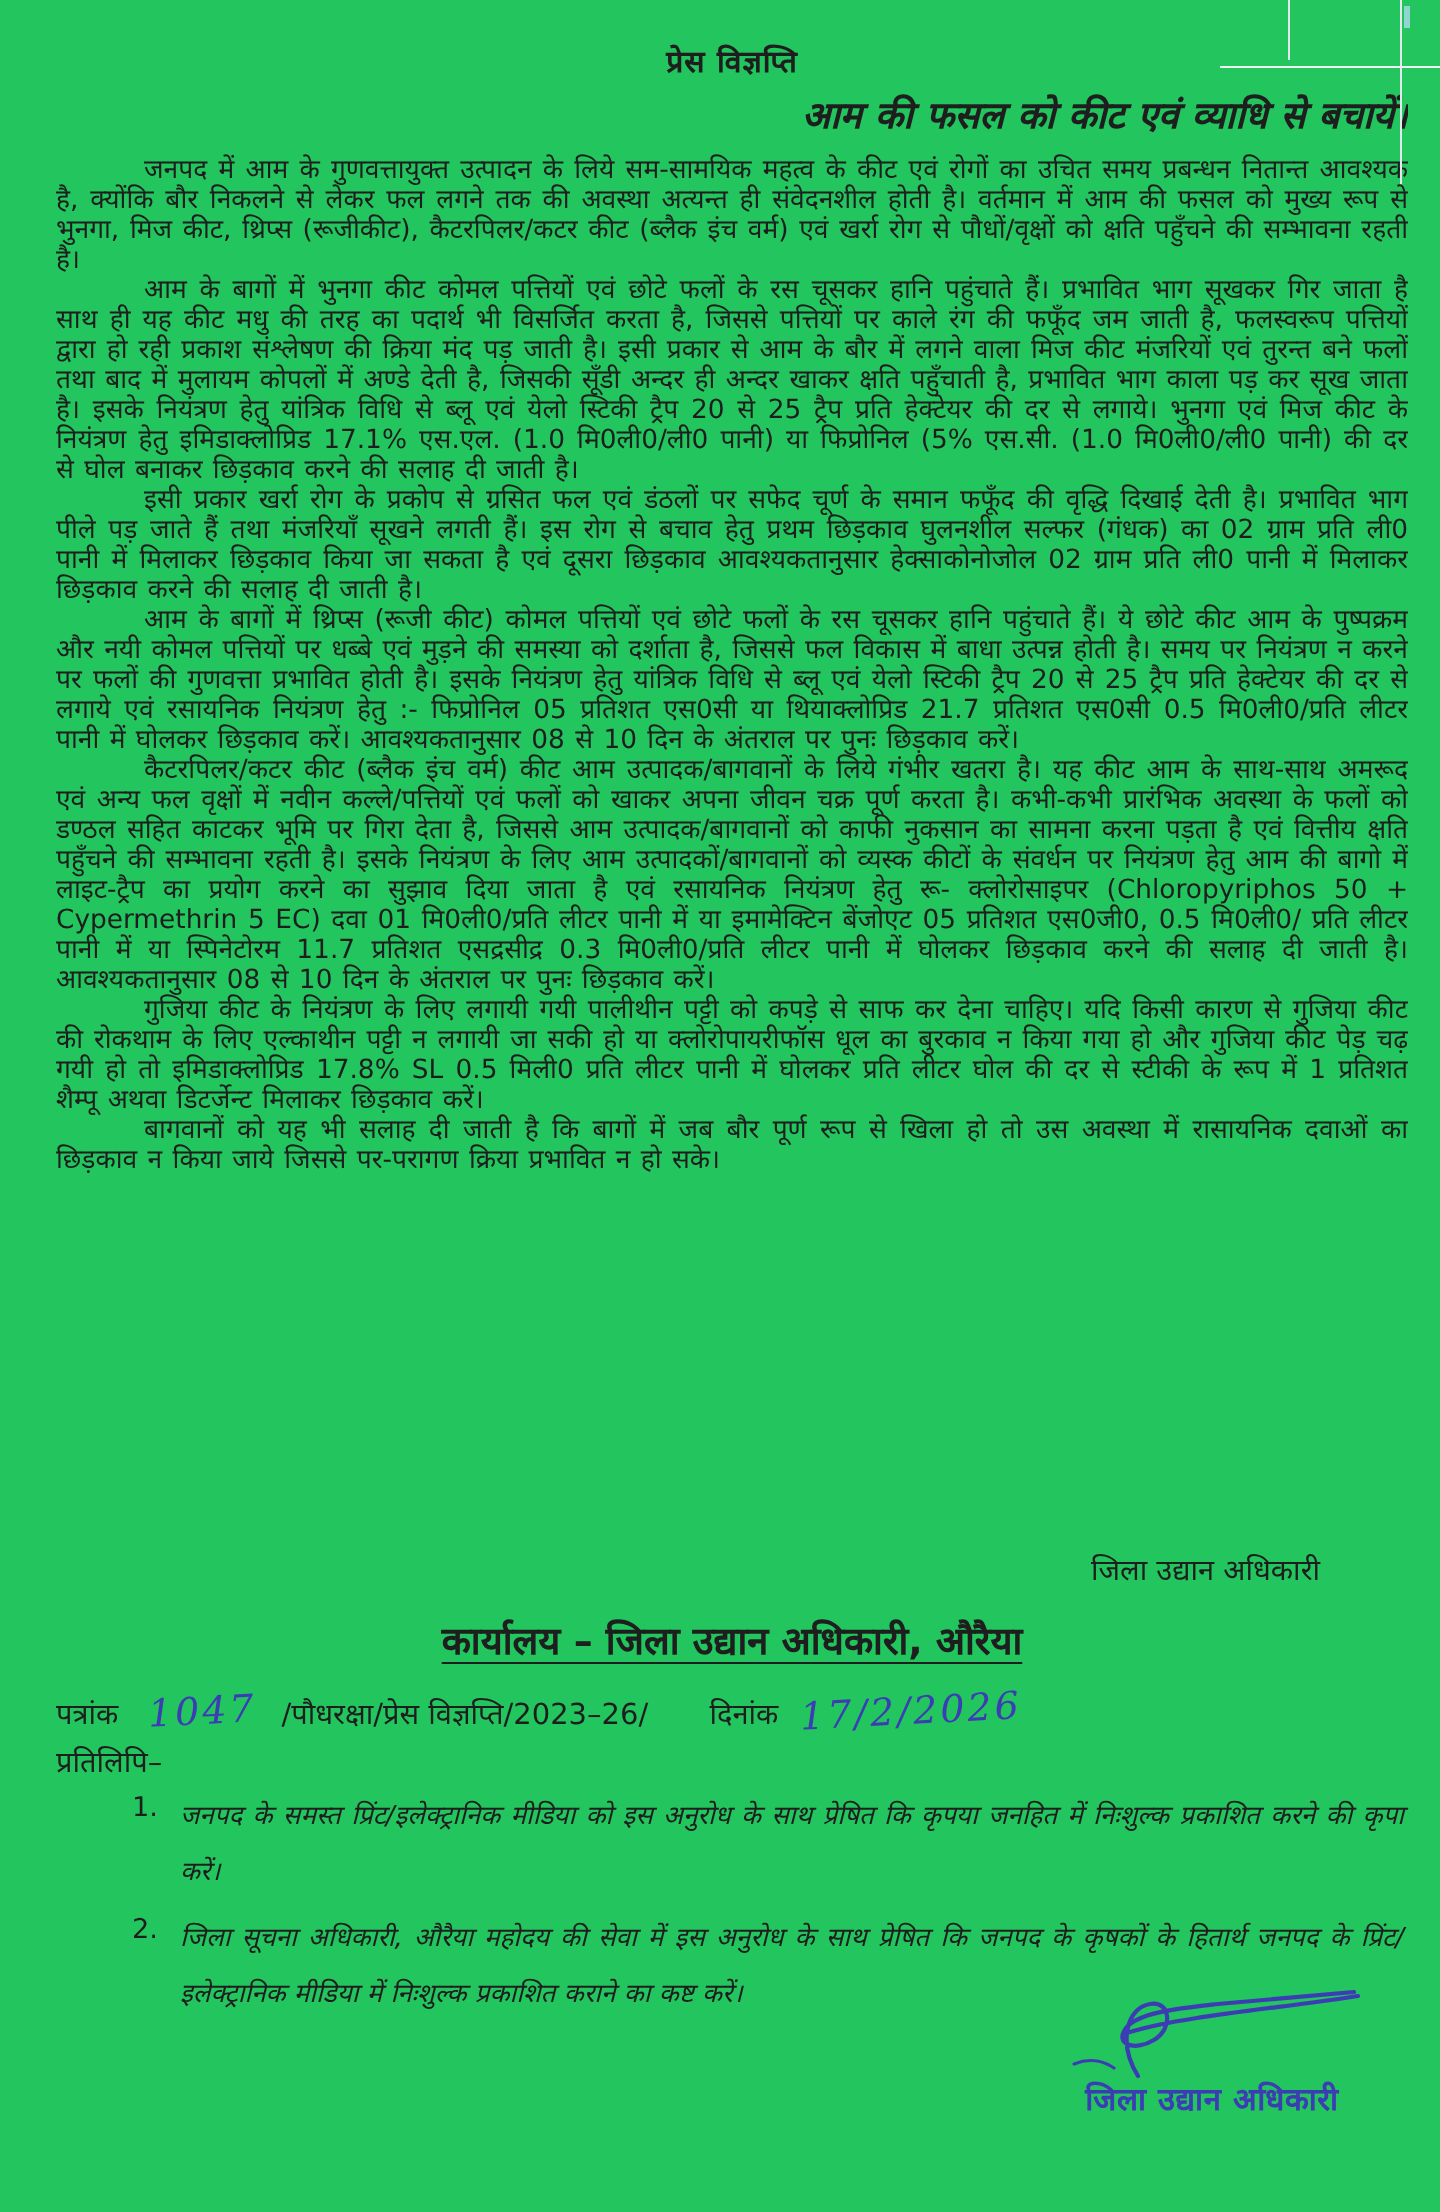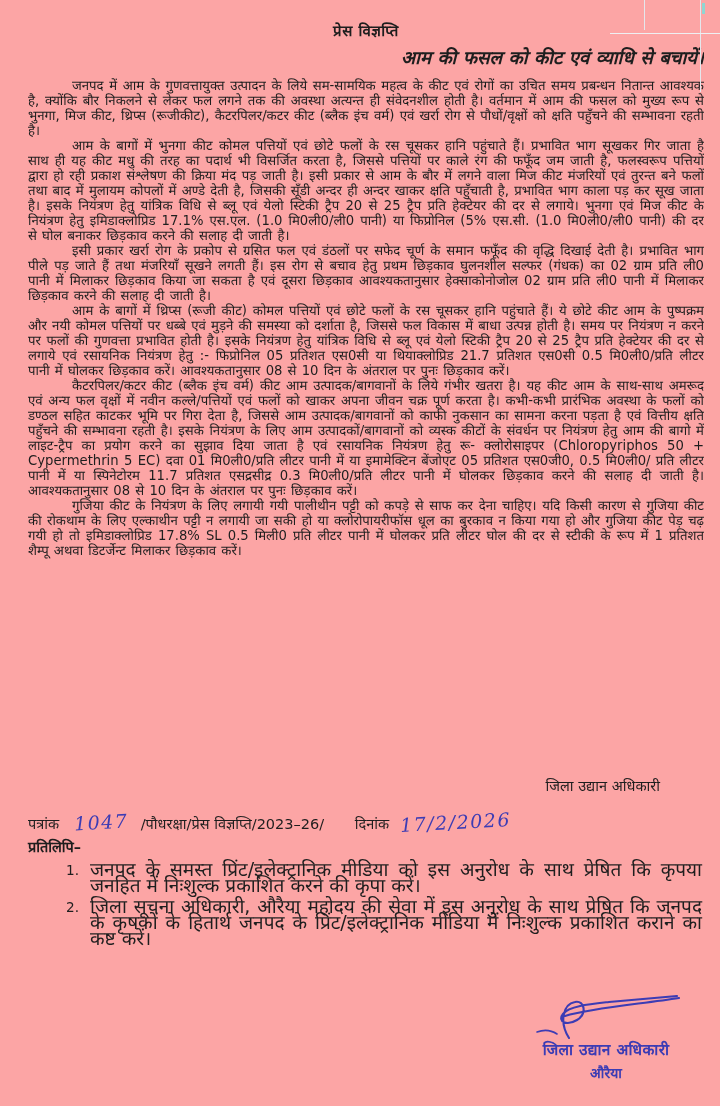--- a/index.html
+++ b/index.html
@@ -6,21 +6,21 @@
   body{
     width:720px;height:1106px;
     background:#ffffff;
     font-family:"DejaVu Sans", sans-serif;
     color:#1e1e1e;
     -webkit-font-smoothing:antialiased;
   }
   .page{
     position:relative;
     width:720px;height:1106px;
-    background:#fca5a5;
+    background:#22c55e;
     overflow:hidden;
   }
   
   .artifact{position:absolute;background:#e4e7ec;}
   .artifact.v1{left:644px;top:0;width:1px;height:30px;}
   .artifact.v2{left:700px;top:0;width:1px;height:92px;}
   .artifact.h1{left:610px;top:33px;width:110px;height:1px;background:#eef0f3;}
   .artifact.tick{left:702px;top:3px;width:3px;height:11px;background:#8fd6d2;}
 
   .content{padding:20px 16px 0 28px;}
@@ -81,38 +81,39 @@
     font-family:"DejaVu Serif", serif;
     font-size:19px;
     display:inline-block;
     transform:rotate(-3deg);
     letter-spacing:1.5px;
   }
   .hand.refno{margin:0 8px 0 10px;}
   .hand.date{margin-left:6px;}
   .ref-line .datelabel{margin-left:26px;text-align:center;}
 
-  .copies-label{font-size:14.5px;margin-top:3px;font-weight:bold;}
+  .copies-label{font-size:14.5px;margin-top:3px;}
   .copy-item{
     display:flex;
     margin-top:5px;
   }
   .copy-num{
     width:24px;
     margin-left:38px;
     flex:none;
     font-size:13.6px;
     line-height:19.6px;
   }
   .copy-text{
     flex:1;
     text-align:justify;
-    font-size:19px;
-    line-height:16px;
+    font-size:13px;
+    line-height:28px;
     padding-right:2px;
+    font-style:italic;
   }
 
   .footer-sign{
     position:absolute;
     right:24px;
     top:992px;
     width:180px;
     text-align:center;
     color:#3c3cb4;
   }
@@ -135,26 +136,30 @@
     <div class="press-body">
       <div class="doc-title">प्रेस विज्ञप्ति</div>
       <div class="doc-heading">आम की फसल को कीट एवं व्याधि से बचायें।</div>
 
       <p>जनपद में आम के गुणवत्तायुक्त उत्पादन के लिये सम-सामयिक महत्व के कीट एवं रोगों का उचित समय प्रबन्धन नितान्त आवश्यक है, क्योंकि बौर निकलने से लेकर फल लगने तक की अवस्था अत्यन्त ही संवेदनशील होती है। वर्तमान में आम की फसल को मुख्य रूप से भुनगा, मिज कीट, थ्रिप्स (रूजीकीट), कैटरपिलर/कटर कीट (ब्लैक इंच वर्म) एवं खर्रा रोग से पौधों/वृक्षों को क्षति पहुँचने की सम्भावना रहती है।</p>
       <p>आम के बागों में भुनगा कीट कोमल पत्तियों एवं छोटे फलों के रस चूसकर हानि पहुंचाते हैं। प्रभावित भाग सूखकर गिर जाता है साथ ही यह कीट मधु की तरह का पदार्थ भी विसर्जित करता है, जिससे पत्तियों पर काले रंग की फफूँद जम जाती है, फलस्वरूप पत्तियों द्वारा हो रही प्रकाश संश्लेषण की क्रिया मंद पड़ जाती है। इसी प्रकार से आम के बौर में लगने वाला मिज कीट मंजरियों एवं तुरन्त बने फलों तथा बाद में मुलायम कोपलों में अण्डे देती है, जिसकी सूँडी अन्दर ही अन्दर खाकर क्षति पहुँचाती है, प्रभावित भाग काला पड़ कर सूख जाता है। इसके नियंत्रण हेतु यांत्रिक विधि से ब्लू एवं येलो स्टिकी ट्रैप 20 से 25 ट्रैप प्रति हेक्टेयर की दर से लगाये। भुनगा एवं मिज कीट के नियंत्रण हेतु इमिडाक्लोप्रिड 17.1% एस.एल. (1.0 मि0ली0/ली0 पानी) या फिप्रोनिल (5% एस.सी. (1.0 मि0ली0/ली0 पानी) की दर से घोल बनाकर छिड़काव करने की सलाह दी जाती है।</p>
       <p>इसी प्रकार खर्रा रोग के प्रकोप से ग्रसित फल एवं डंठलों पर सफेद चूर्ण के समान फफूँद की वृद्धि दिखाई देती है। प्रभावित भाग पीले पड़ जाते हैं तथा मंजरियाँ सूखने लगती हैं। इस रोग से बचाव हेतु प्रथम छिड़काव घुलनशील सल्फर (गंधक) का 02 ग्राम प्रति ली0 पानी में मिलाकर छिड़काव किया जा सकता है एवं दूसरा छिड़काव आवश्यकतानुसार हेक्साकोनोजोल 02 ग्राम प्रति ली0 पानी में मिलाकर छिड़काव करने की सलाह दी जाती है।</p>
       <p>आम के बागों में थ्रिप्स (रूजी कीट) कोमल पत्तियों एवं छोटे फलों के रस चूसकर हानि पहुंचाते हैं। ये छोटे कीट आम के पुष्पक्रम और नयी कोमल पत्तियों पर धब्बे एवं मुड़ने की समस्या को दर्शाता है, जिससे फल विकास में बाधा उत्पन्न होती है। समय पर नियंत्रण न करने पर फलों की गुणवत्ता प्रभावित होती है। इसके नियंत्रण हेतु यांत्रिक विधि से ब्लू एवं येलो स्टिकी ट्रैप 20 से 25 ट्रैप प्रति हेक्टेयर की दर से लगाये एवं रसायनिक नियंत्रण हेतु :- फिप्रोनिल 05 प्रतिशत एस0सी या थियाक्लोप्रिड 21.7 प्रतिशत एस0सी 0.5 मि0ली0/प्रति लीटर पानी में घोलकर छिड़काव करें। आवश्यकतानुसार 08 से 10 दिन के अंतराल पर पुनः छिड़काव करें।</p>
       <p>कैटरपिलर/कटर कीट (ब्लैक इंच वर्म) कीट आम उत्पादक/बागवानों के लिये गंभीर खतरा है। यह कीट आम के साथ-साथ अमरूद एवं अन्य फल वृक्षों में नवीन कल्ले/पत्तियों एवं फलों को खाकर अपना जीवन चक्र पूर्ण करता है। कभी-कभी प्रारंभिक अवस्था के फलों को डण्ठल सहित काटकर भूमि पर गिरा देता है, जिससे आम उत्पादक/बागवानों को काफी नुकसान का सामना करना पड़ता है एवं वित्तीय क्षति पहुँचने की सम्भावना रहती है। इसके नियंत्रण के लिए आम उत्पादकों/बागवानों को व्यस्क कीटों के संवर्धन पर नियंत्रण हेतु आम की बागो में लाइट-ट्रैप का प्रयोग करने का सुझाव दिया जाता है एवं रसायनिक नियंत्रण हेतु रू- क्लोरोसाइपर (Chloropyriphos 50 + Cypermethrin 5 EC) दवा 01 मि0ली0/प्रति लीटर पानी में या इमामेक्टिन बेंजोएट 05 प्रतिशत एस0जी0, 0.5 मि0ली0/ प्रति लीटर पानी में या स्पिनेटोरम 11.7 प्रतिशत एसद्रसीद्र 0.3 मि0ली0/प्रति लीटर पानी में घोलकर छिड़काव करने की सलाह दी जाती है। आवश्यकतानुसार 08 से 10 दिन के अंतराल पर पुनः छिड़काव करें।</p>
       <p>गुजिया कीट के नियंत्रण के लिए लगायी गयी पालीथीन पट्टी को कपड़े से साफ कर देना चाहिए। यदि किसी कारण से गुजिया कीट की रोकथाम के लिए एल्काथीन पट्टी न लगायी जा सकी हो या क्लोरोपायरीफॉस धूल का बुरकाव न किया गया हो और गुजिया कीट पेड़ चढ़ गयी हो तो इमिडाक्लोप्रिड 17.8% SL 0.5 मिली0 प्रति लीटर पानी में घोलकर प्रति लीटर घोल की दर से स्टीकी के रूप में 1 प्रतिशत शैम्पू अथवा डिटर्जेन्ट मिलाकर छिड़काव करें।</p>
+      <p>बागवानों को यह भी सलाह दी जाती है कि बागों में जब बौर पूर्ण रूप से खिला हो तो उस अवस्था में रासायनिक दवाओं का छिड़काव न किया जाये जिससे पर-परागण क्रिया प्रभावित न हो सके।</p>
     </div>
 
     <div class="sig-block">
       <div class="l1">जिला उद्यान अधिकारी</div>
     </div>
 
+    <div class="office-heading">
+      <span class="uline">कार्यालय – जिला उद्यान अधिकारी, औरैया</span>
+    </div>
 
     <div class="ref-line">
       <span>पत्रांक</span>
       <span class="hand refno">1047</span>
       <span>/पौधरक्षा/प्रेस विज्ञप्ति/2023–26/</span>
       <span class="datelabel">दिनांक</span>
       <span class="hand date">17/2/2026</span>
     </div>
 
     <div class="copies-label">प्रतिलिपि–</div>
@@ -170,16 +175,15 @@
 
   </div>
 
   <div class="footer-sign">
     <svg class="scribble" width="150" height="52" viewBox="0 0 150 52" fill="none" xmlns="http://www.w3.org/2000/svg">
       <path d="M38 46 C28 30 32 12 44 10 C54 8 56 22 46 28 C36 34 26 30 32 22 C38 14 60 12 78 10 L146 4
                M34 24 C60 16 110 12 148 6" stroke="#3c3cb4" stroke-width="2.1" stroke-linecap="round" fill="none"></path>
       <path d="M6 40 C14 37 20 38 26 42" stroke="#3c3cb4" stroke-width="1.6" stroke-linecap="round" fill="none"></path>
     </svg>
     <div class="fl1">जिला उद्यान अधिकारी</div>
-    <div class="fl2">औरैया</div>
   </div>
 
 </div>
 
 </body></html>

